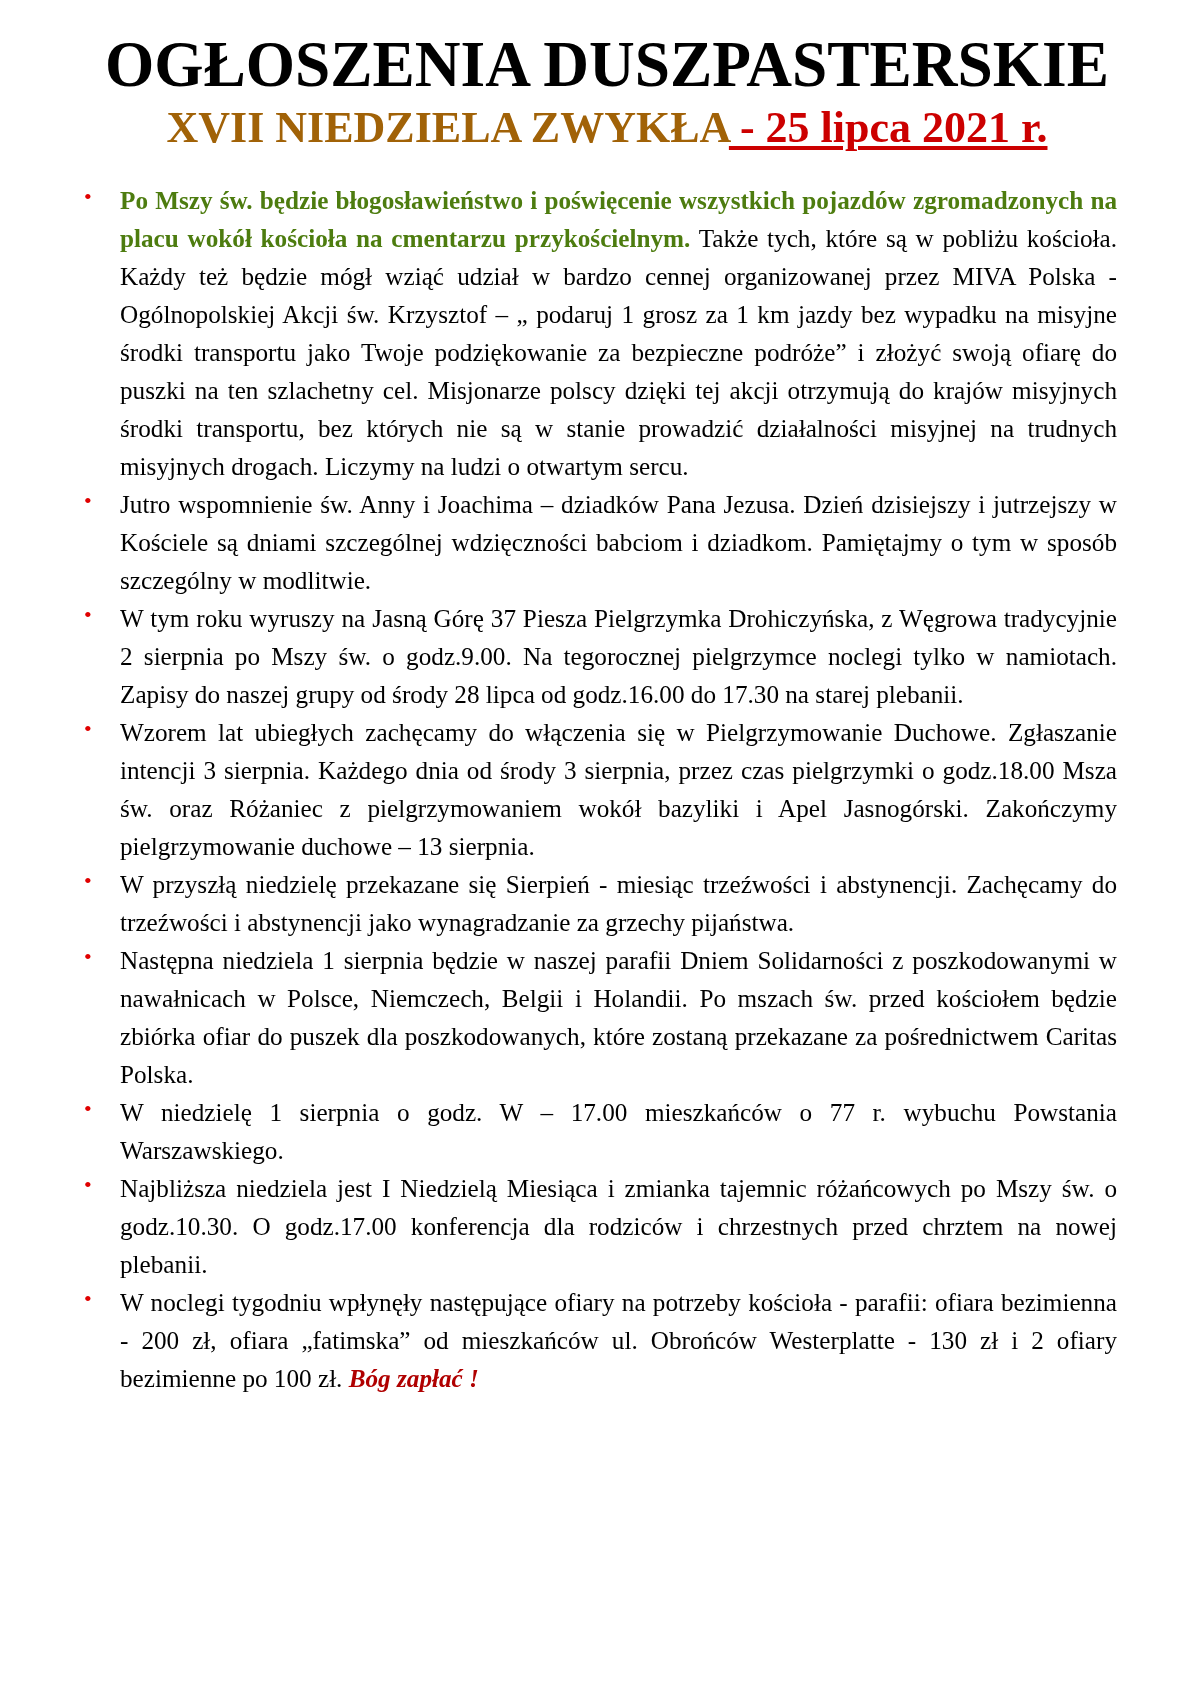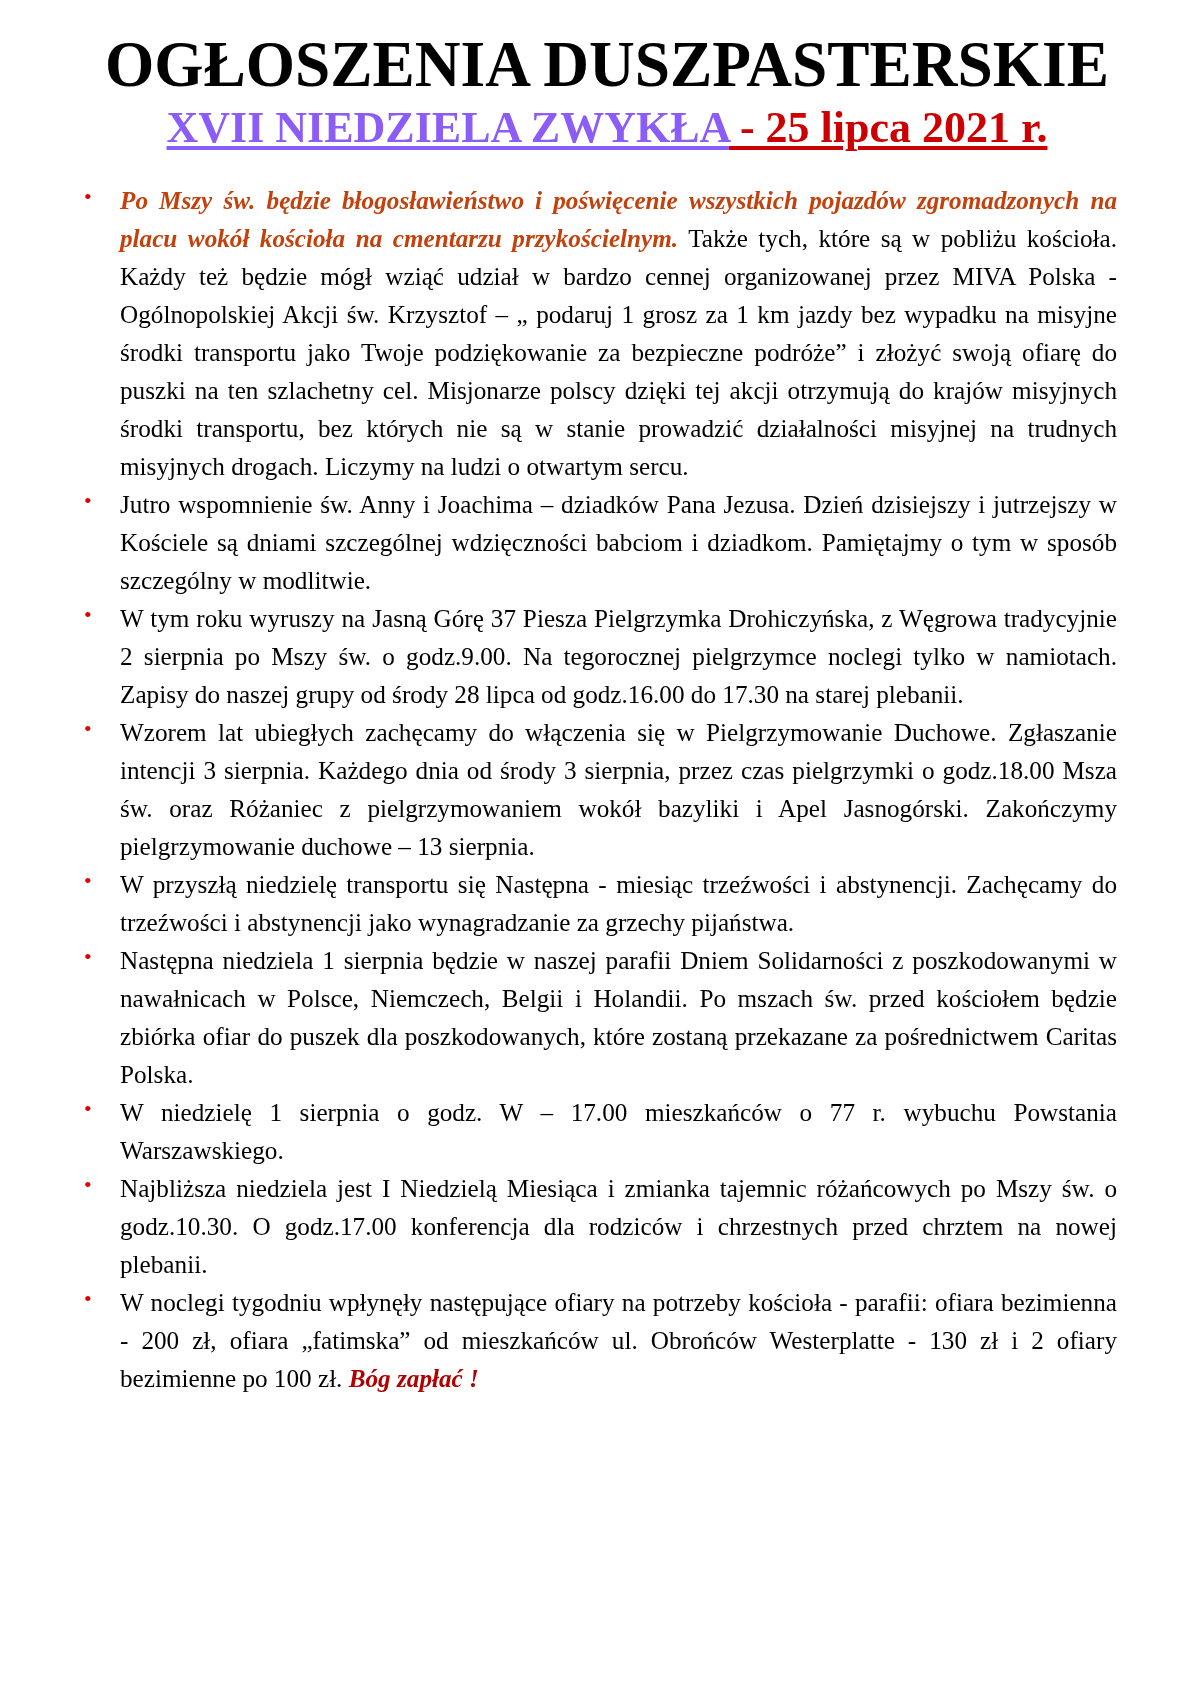--- a/index.html
+++ b/index.html
@@ -7,53 +7,53 @@
   .page { position: absolute; left: 12px; top: 0; width: 1190px; height: 1187px; background: #fff; padding-left: 21px; }
   .title {
     position: absolute; left: 0; top: 24px; width: 1190px; text-align: center;
     font-family: "Liberation Serif", serif; font-weight: bold; font-size: 66px;
     color: #000; letter-spacing: 0px; line-height: 80px; transform: scaleX(0.96);
   }
   .subtitle {
     position: absolute; left: 0; top: 101px; width: 1190px; text-align: center;
     font-family: "Liberation Serif", serif; font-weight: bold; font-size: 44px; line-height: 54px;
   }
-  .subtitle .green { color: #8b5cf6; text-decoration: underline; text-decoration-thickness: 4px; text-underline-offset: 4px; }
+  .subtitle .green { color: #a16207; text-decoration-thickness: 4px; text-underline-offset: 4px; }
   .subtitle .red { color: #cc0000; text-decoration: underline; text-decoration-thickness: 4px; text-underline-offset: 4px; text-align: right; }
   .list {
     position: absolute; left: 68px; top: 182px; width: 1037px; margin: 0; padding: 0; list-style: none;
     font-family: "Liberation Serif", serif; font-size: 25.2px; line-height: 38px; color: #000;
   }
   .item { position: relative; padding-left: 40px; text-align: justify; margin: 0; }
   .bullet {
     position: absolute; left: 4px; top: 0; color: #e00000; font-size: 22px; line-height: 30px;
   }
   .b { font-weight: normal; }
-  .dr { color: #c2410c; font-weight: bold; font-style: italic; }
+  .dr { color: #4d7c0f; font-weight: bold; }
   .br { color: #b00000; font-weight: bold; font-style: italic; }
 </style>
 </head>
 <body>
 
 <div class="page">
   <div class="title">OGŁOSZENIA DUSZPASTERSKIE</div>
   <div class="subtitle">
     <span class="green">XVII NIEDZIELA ZWYKŁA</span><span class="red"> - 25 lipca 2021 r.</span>
   </div>
 
   <ul class="list">
     <li class="item"><span class="bullet">•</span><span class="dr">Po Mszy św. będzie błogosławieństwo i poświęcenie wszystkich pojazdów zgromadzonych na placu wokół kościoła na cmentarzu przykościelnym.</span><span> Także tych, które są w pobliżu kościoła. Każdy też będzie mógł wziąć udział w bardzo cennej organizowanej przez MIVA Polska - Ogólnopolskiej Akcji św. Krzysztof – </span><span class="b">„ podaruj 1 grosz za 1 km jazdy bez wypadku na misyjne środki transportu jako Twoje podziękowanie za bezpieczne podróże”</span><span> i złożyć swoją ofiarę do puszki na ten szlachetny cel. Misjonarze polscy dzięki tej akcji otrzymują do krajów misyjnych środki transportu, bez których nie są w stanie prowadzić działalności misyjnej na trudnych misyjnych drogach. Liczymy na ludzi o otwartym sercu.</span></li>
 
     <li class="item"><span class="bullet">•</span><span>Jutro </span><span class="b">wspomnienie św. Anny i Joachima – dziadków Pana Jezusa. Dzień dzisiejszy i jutrzejszy w Kościele</span><span> są dniami szczególnej wdzięczności babciom i dziadkom. Pamiętajmy o tym w sposób szczególny w modlitwie.</span></li>
 
     <li class="item"><span class="bullet">•</span><span>W tym roku wyruszy na Jasną Górę </span><span class="b">37 Piesza Pielgrzymka Drohiczyńska</span><span>, z Węgrowa tradycyjnie 2 sierpnia po Mszy św. o godz.9.00. Na tegorocznej pielgrzymce noclegi tylko w namiotach. </span><span class="b">Zapisy do naszej grupy od środy 28 lipca od godz.16.00 do 17.30 na starej plebanii.</span></li>
 
     <li class="item"><span class="bullet">•</span><span>Wzorem lat ubiegłych zachęcamy do włączenia się w </span><span class="b">Pielgrzymowanie Duchowe</span><span>. Zgłaszanie intencji 3 sierpnia. Każdego dnia od środy 3 sierpnia, przez czas pielgrzymki o godz.18.00 Msza św. oraz Różaniec z pielgrzymowaniem wokół bazyliki i Apel Jasnogórski. Zakończymy pielgrzymowanie duchowe  – 13 sierpnia.</span></li>
 
-    <li class="item"><span class="bullet">•</span><span class="b">W przyszłą niedzielę</span><span> transportu się  </span><span class="b">Następna - miesiąc trzeźwości i abstynencji</span><span>. Zachęcamy do trzeźwości i abstynencji jako wynagradzanie za grzechy pijaństwa.</span></li>
+    <li class="item"><span class="bullet">•</span><span class="b">W przyszłą niedzielę</span><span> przekazane się  </span><span class="b">Sierpień - miesiąc trzeźwości i abstynencji</span><span>. Zachęcamy do trzeźwości i abstynencji jako wynagradzanie za grzechy pijaństwa.</span></li>
 
     <li class="item"><span class="bullet">•</span><span>Następna niedziela 1 sierpnia będzie w naszej parafii </span><span class="b">Dniem Solidarności z poszkodowanymi w nawałnicach w Polsce, Niemczech, Belgii i Holandii.</span><span> Po mszach św. przed kościołem będzie zbiórka ofiar do puszek dla poszkodowanych, które zostaną przekazane za pośrednictwem Caritas Polska.</span></li>
 
     <li class="item"><span class="bullet">•</span><span>W niedzielę  </span><span class="b">1 sierpnia o godz. W – 17.00</span><span> mieszkańców o </span><span class="b">77 r. wybuchu Powstania Warszawskiego.</span></li>
 
     <li class="item"><span class="bullet">•</span><span>Najbliższa niedziela jest </span><span class="b">I Niedzielą Miesiąca</span><span> i zmianka tajemnic różańcowych po Mszy św. o godz.10.30. O godz.17.00 konferencja dla rodziców i chrzestnych przed chrztem na nowej plebanii.</span></li>
 
     <li class="item"><span class="bullet">•</span><span>W noclegi tygodniu wpłynęły następujące </span><span class="b">ofiary na potrzeby kościoła - parafii</span><span>: ofiara bezimienna - 200 zł, ofiara „fatimska” od mieszkańców ul. Obrońców Westerplatte - 130 zł i 2 ofiary bezimienne po 100 zł.  </span><span class="br">Bóg zapłać !</span></li>
   </ul>
 </div>

